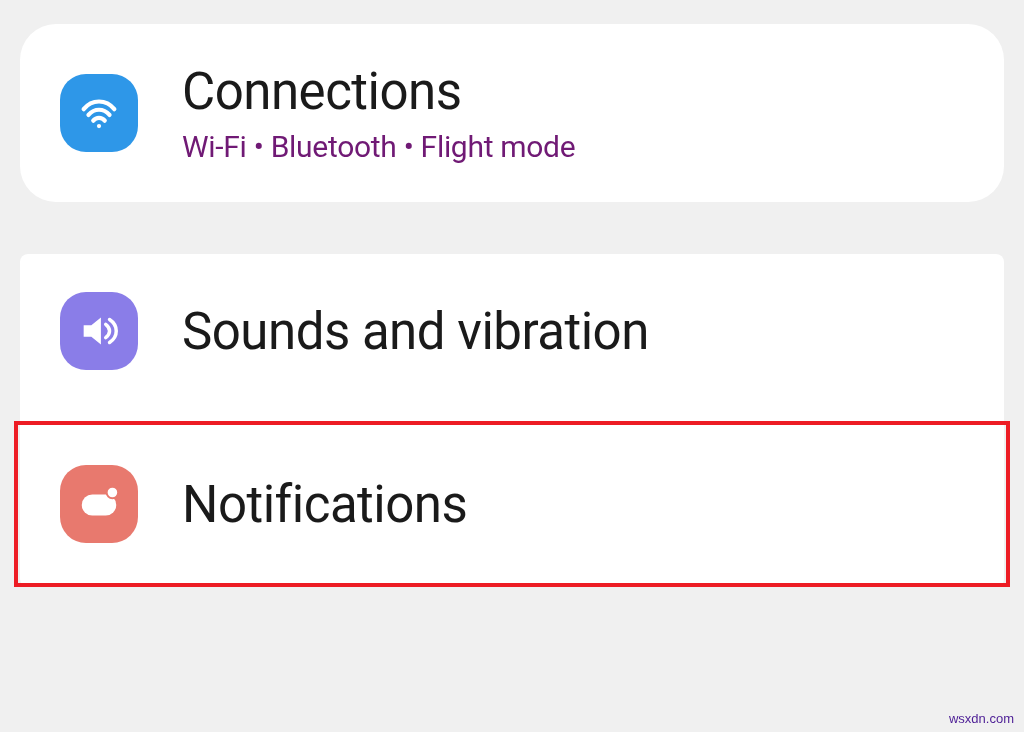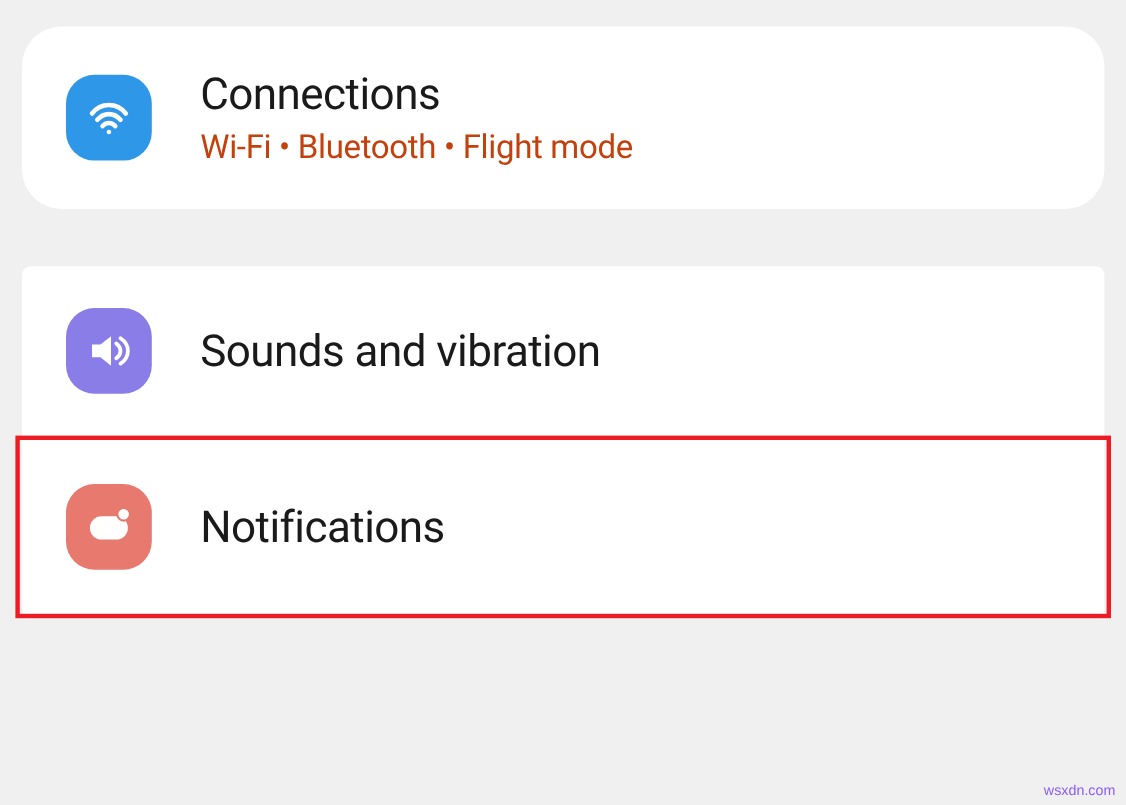--- a/index.html
+++ b/index.html
@@ -30,21 +30,21 @@
     }
     .settings-item {
       display: flex;
       align-items: center;
       padding: 38px 40px;
       cursor: pointer;
     }
     .highlighted-wrapper {
       border: 4px solid #ed1c24;
       padding: 2px;
-      margin: 0 -6px -6px -6px;
+      margin: 13px -6px -6px -6px;
     }
     .icon-wrapper {
       width: 78px;
       height: 78px;
       border-radius: 26px;
       display: flex;
       align-items: center;
       justify-content: center;
       flex-shrink: 0;
       margin-right: 44px;
@@ -57,38 +57,38 @@
     }
     .icon-red {
       background: #e8796e;
     }
     .text-content {
       display: flex;
       flex-direction: column;
       gap: 8px;
     }
     .item-title {
-      font-size: 40px;
+      font-size: 51px;
       font-weight: 400;
       color: #1a1a1a;
       letter-spacing: -0.5px;
     }
     .item-subtitle {
       font-size: 30px;
       font-weight: 400;
-      color: #c2410c;
+      color: #701a75;
       letter-spacing: -0.3px;
       text-align: right;
     }
     .watermark {
       position: absolute;
       bottom: 6px;
       right: 10px;
       font-size: 13px;
-      color: #8b5cf6;
+      color: #4c1d95;
       font-family: Arial, sans-serif;
     }
     svg {
       width: 46px;
       height: 46px;
     }
   </style>
 </head>
 <body>
 

